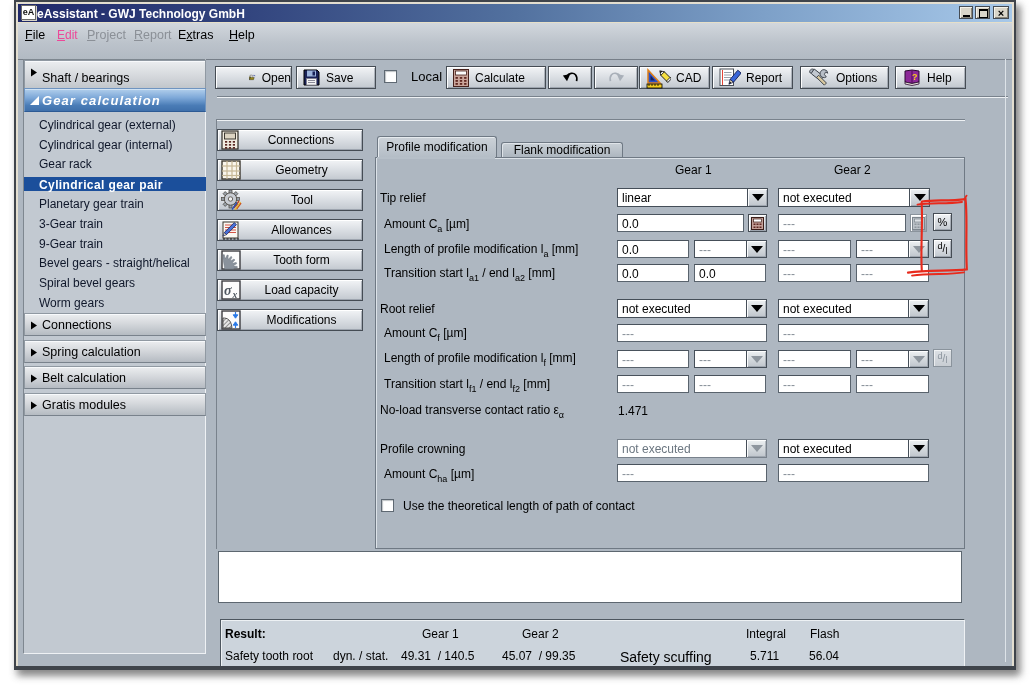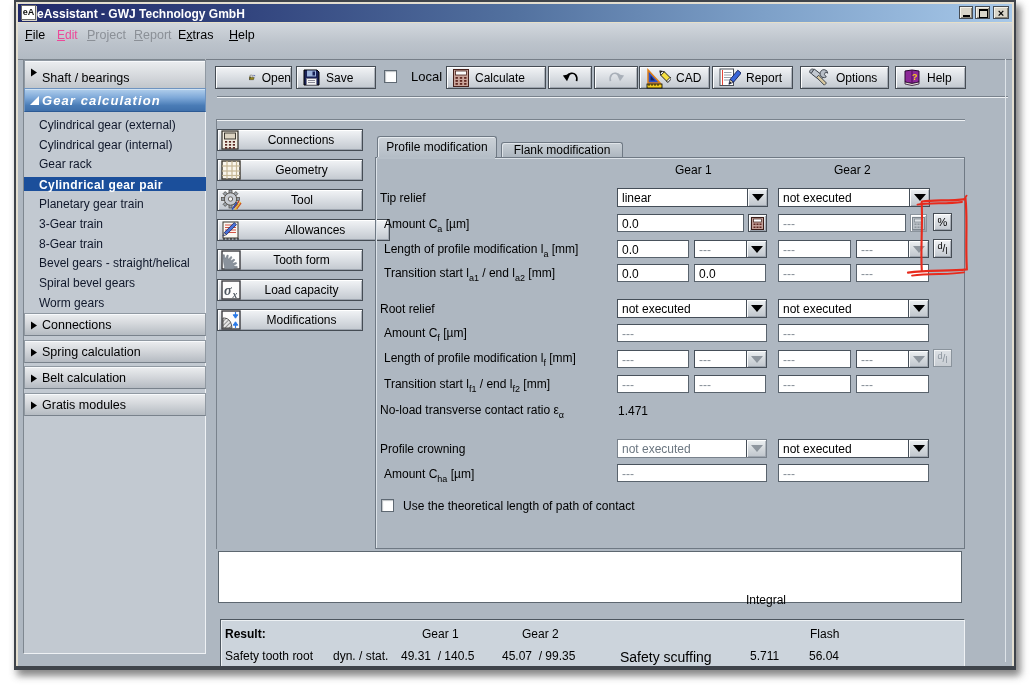--- a/index.html
+++ b/index.html
@@ -175,21 +175,21 @@
     </svg>
     <span style="margin-left:17px;font-style:italic;">Gear calculation</span>
   </div>
 <div class="nvi" style="top:118px;">Cylindrical gear (external)</div>
 <div class="nvi" style="top:138px;">Cylindrical gear (internal)</div>
 <div class="nvi" style="top:157px;">Gear rack</div>
 <div class="ab" style="left:24px;top:177px;width:182px;height:14px;background:#1b4f9b;"></div>
 <div class="nvi" style="top:178px;color:#fff;font-weight:bold;letter-spacing:0.4px;">Cylindrical gear pair</div>
 <div class="nvi" style="top:197px;">Planetary gear train</div>
 <div class="nvi" style="top:217px;">3-Gear train</div>
-<div class="nvi" style="top:237px;">8-Gear train</div>
+<div class="nvi" style="top:237px;">9-Gear train</div>
 <div class="nvi" style="top:256px;">Bevel gears - straight/helical</div>
 <div class="nvi" style="top:276px;">Spiral bevel gears</div>
 <div class="nvi" style="top:296px;">Worm gears</div>
 <div class="nvh" style="top:313px;">
     <svg class="ab" style="left:6px;top:7px;" width="6" height="9">
       <polygon points="0,0.5 6,4.5 0,8.5" fill="#000"></polygon>
     </svg>
     <span style="margin-left:17px;">Connections</span>
   </div>
 <div class="nvh" style="top:340px;">
@@ -257,21 +257,21 @@
       </g>
       <g stroke="#c84820" stroke-width="1.4">
         <line x1="13" y1="18" x2="18" y2="11"></line>
         <line x1="15.5" y1="19" x2="20" y2="13"></line>
       </g>
       <line x1="11" y1="19.5" x2="16" y2="12.5" stroke="#2850b0" stroke-width="1.4"></line>
       <line x1="14" y1="20" x2="19.5" y2="12" stroke="#e8b820" stroke-width="1.2"></line>
     </svg>
     <span class="bt">Tool</span>
   </div>
-<div class="tbtn sb" style="left:217px;top:219px;width:173px;height:22px;">
+<div class="tbtn sb" style="left:217px;top:219px;width:146px;height:22px;">
     <svg class="ic" width="20" height="20" viewBox="0 0 20 20">
       <rect x="2" y="2" width="15" height="16" fill="#fbf8f2" stroke="#3a362e" stroke-width="1"></rect>
       <g stroke="#d04030" stroke-width=".9">
         <line x1="4" y1="5" x2="15" y2="5"></line>
         <line x1="4" y1="7.5" x2="15" y2="7.5"></line>
         <line x1="4" y1="10" x2="15" y2="10"></line>
         <line x1="4" y1="12.5" x2="15" y2="12.5"></line>
       </g>
       <g transform="rotate(45 8 10)">
         <rect x="6.5" y="1" width="3" height="14" fill="#4a70d8" stroke="#1a2a66" stroke-width=".8"></rect>
@@ -469,21 +469,21 @@
 
 <div class="cb" style="left:381px;top:499px;"></div>
 <div class="lbl" style="left:403px;top:499px;">Use the theoretical length of path of contact</div>
 
 <div class="ab" style="left:218px;top:551px;width:744px;height:52px;background:#fff;border:1px solid #5d6770;"></div>
 
 <div class="ab" style="left:220px;top:619px;width:745px;height:49px;background:#ccd4dc;border:1px solid #4d565f;border-right:1px solid #eef1f4;border-bottom:none;box-shadow:inset 1px 1px 0 #edf1f4;"></div>
 <div class="ab" style="left:225px;top:627px;font-size:12px;font-weight:bold;">Result:</div>
 <div class="ab" style="left:422px;top:627px;font-size:12px;">Gear 1</div>
 <div class="ab" style="left:522px;top:627px;font-size:12px;">Gear 2</div>
-<div class="ab" style="left:746px;top:593px;font-size:12px;">Integral</div>
+<div class="ab" style="left:746px;top:627px;font-size:12px;">Integral</div>
 <div class="ab" style="left:810px;top:627px;font-size:12px;">Flash</div>
 <div class="ab" style="left:225px;top:649px;font-size:12px;">Safety tooth root</div>
 <div class="ab" style="left:333px;top:649px;font-size:12px;">dyn. / stat.</div>
 <div class="ab" style="left:401px;top:649px;font-size:12px;">49.31&nbsp;&nbsp;/ 140.5</div>
 <div class="ab" style="left:502px;top:649px;font-size:12px;">45.07&nbsp;&nbsp;/ 99.35</div>
 <div class="ab" style="left:620px;top:649px;font-size:14px;">Safety scuffing</div>
 <div class="ab" style="left:750px;top:649px;font-size:12px;">5.711</div>
 <div class="ab" style="left:809px;top:649px;font-size:12px;">56.04</div>
 
 <svg class="ab" style="left:902px;top:183px;" width="82" height="104" viewBox="0 0 82 104">

